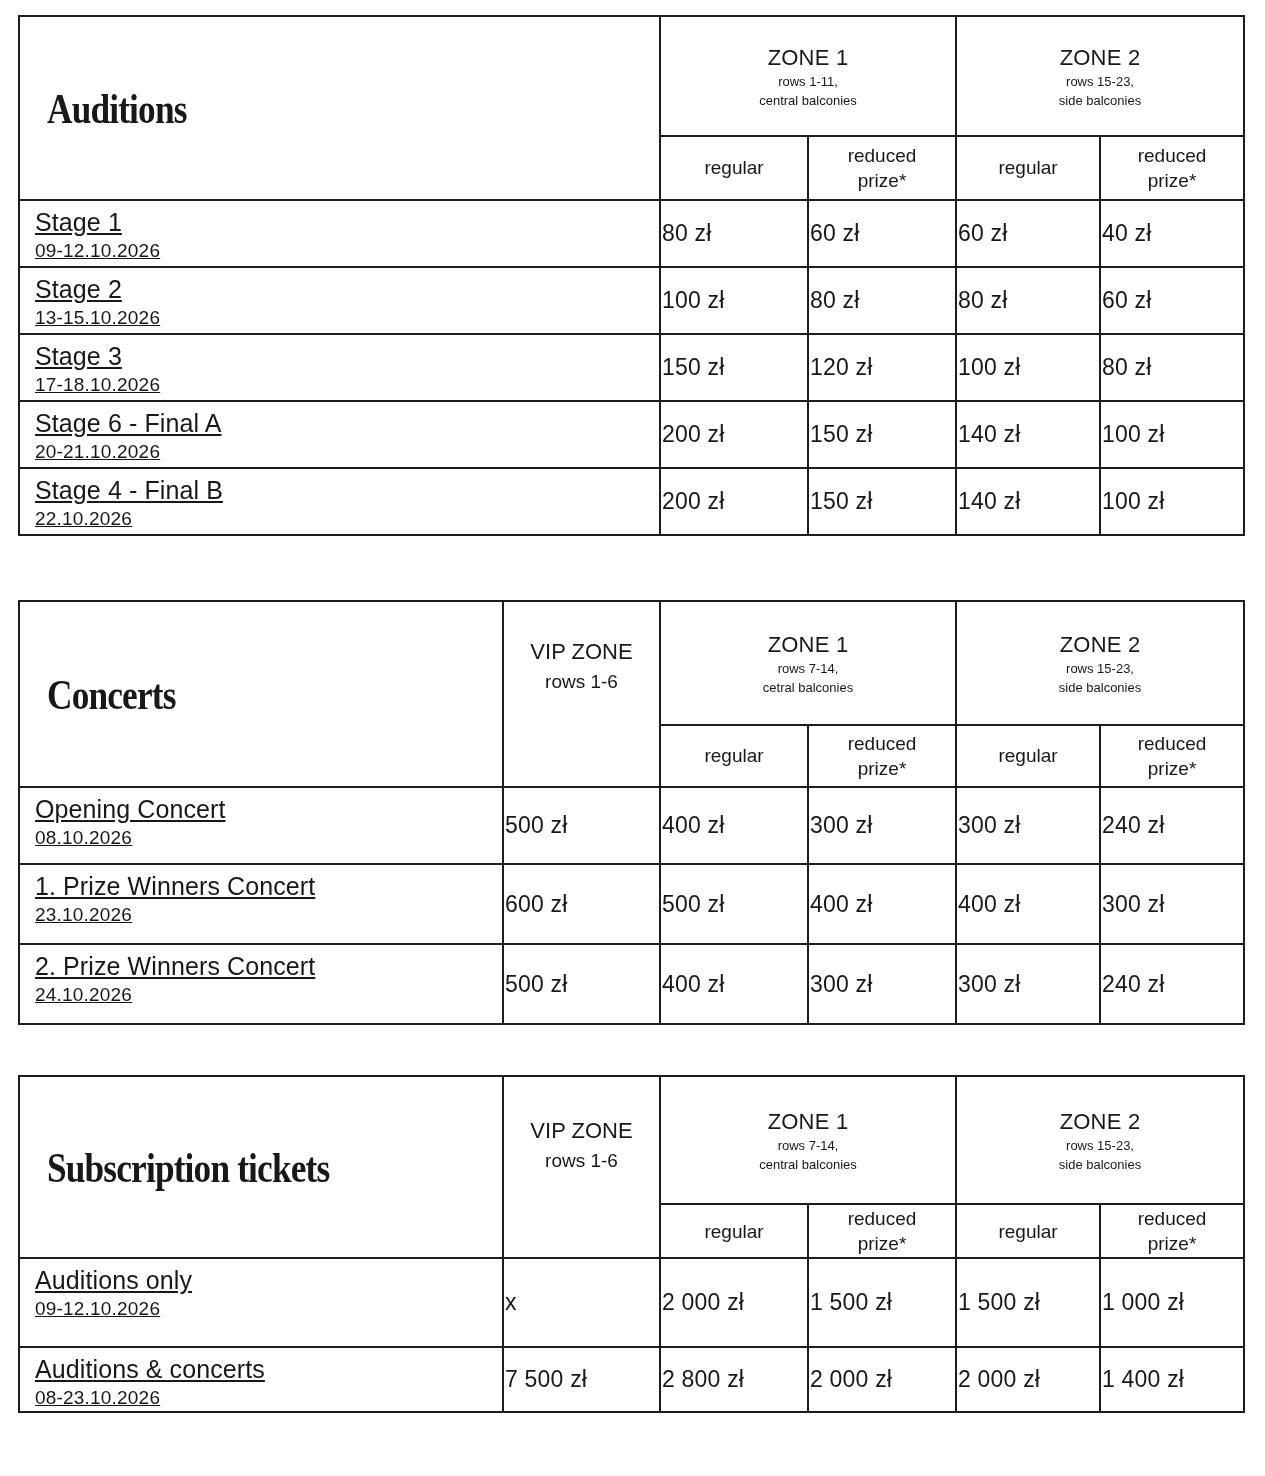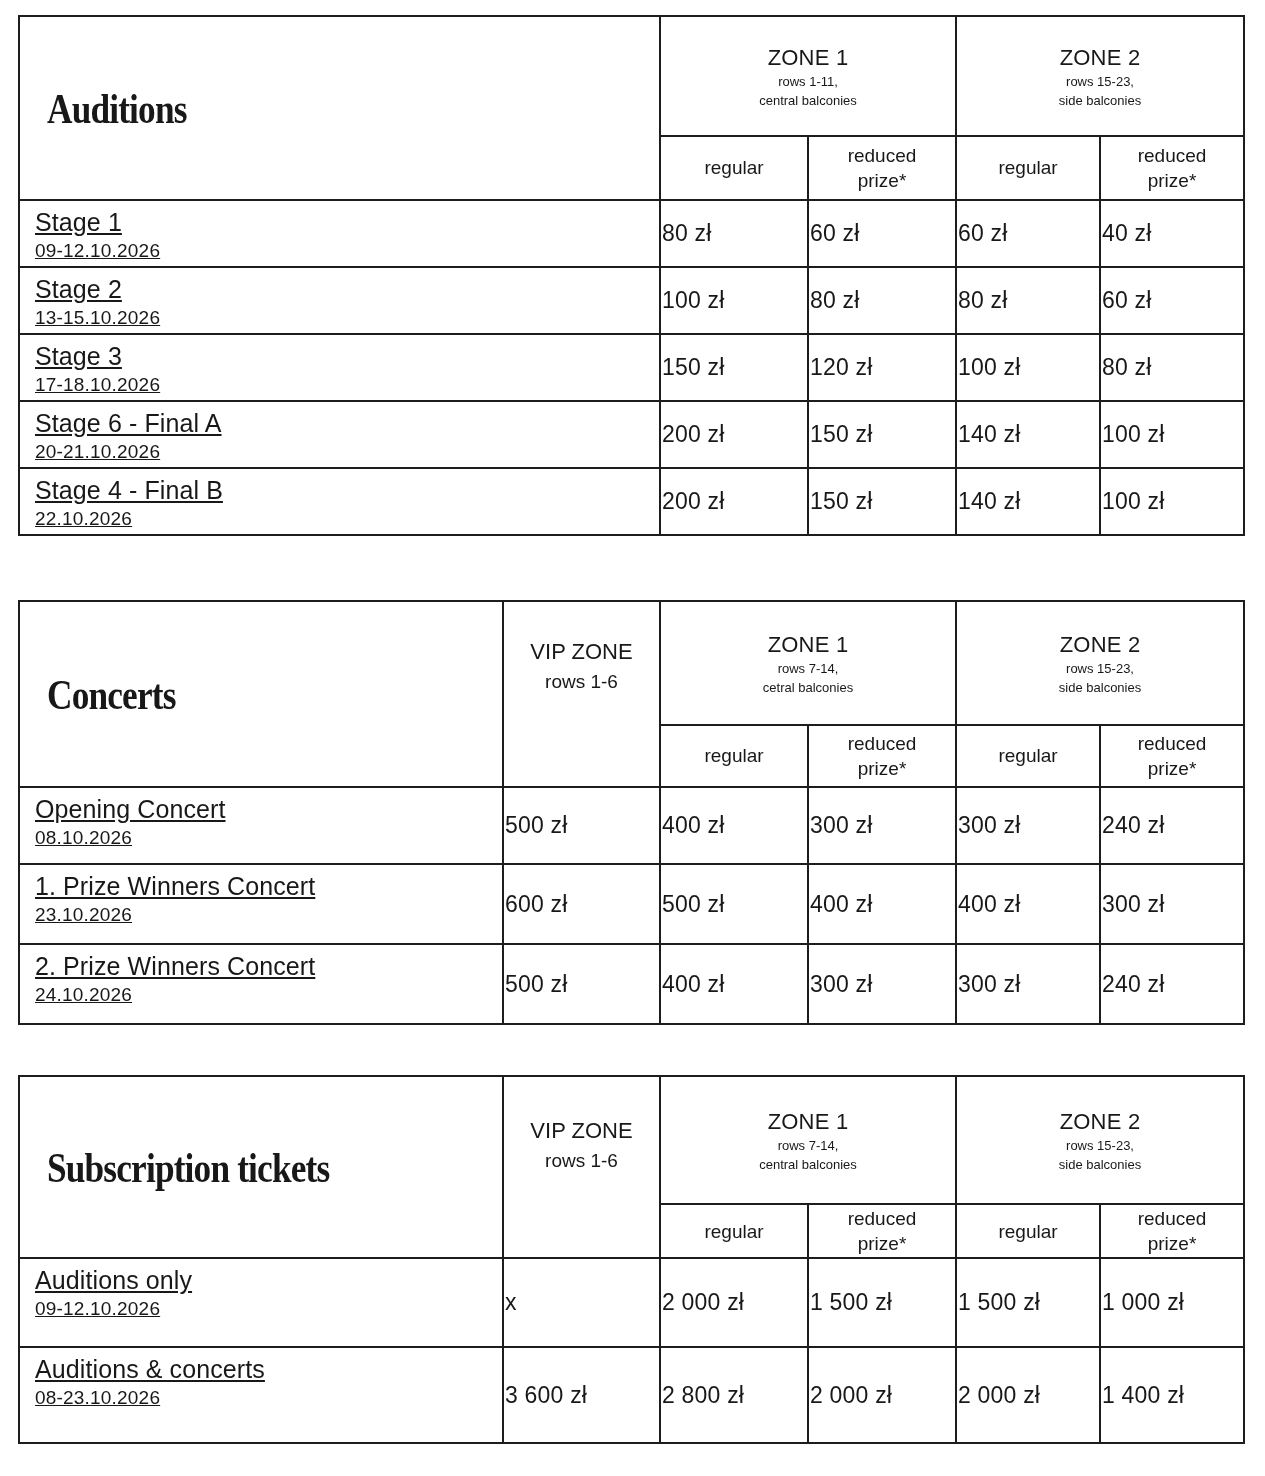--- a/index.html
+++ b/index.html
@@ -29,21 +29,21 @@
   .t1 tr.rh-data { height:67px; }
 
   .t2 tr.rh-zone { height:124px; }
   .t2 tr.rh-sub  { height:62px; }
   .t2 tr.rh-data1 { height:77px; }
   .t2 tr.rh-data2 { height:80px;border-radius:28px; }
 
   .t3 tr.rh-zone { height:128px; }
   .t3 tr.rh-sub  { height:53px; }
   .t3 tr.rh-data1 { height:89px; }
-  .t3 tr.rh-data2 { height:96px; }
+  .t3 tr.rh-data2 { height:65px; }
 
   
   .title-cell {
     vertical-align:middle;
     padding-left:27px;
   }
   .title-cell .title-text {
     display:inline-block;
     font-family:"Liberation Serif","DejaVu Serif",serif;
     font-weight:bold;
@@ -315,21 +315,21 @@
       <td class="price-cell">2 000 zł</td>
       <td class="price-cell">1 500 zł</td>
       <td class="price-cell">1 500 zł</td>
       <td class="price-cell">1 000 zł</td>
     </tr>
     <tr class="rh-data2">
       <td class="name-cell">
         <div class="ev-name">Auditions &amp; concerts</div>
         <div class="ev-date">08-23.10.2026</div>
       </td>
-      <td class="price-cell">3 600 zł</td>
+      <td class="price-cell">7 500 zł</td>
       <td class="price-cell">2 800 zł</td>
       <td class="price-cell">2 000 zł</td>
       <td class="price-cell">2 000 zł</td>
       <td class="price-cell">1 400 zł</td>
     </tr>
   </tbody>
     </table>
 
 </div>
 

